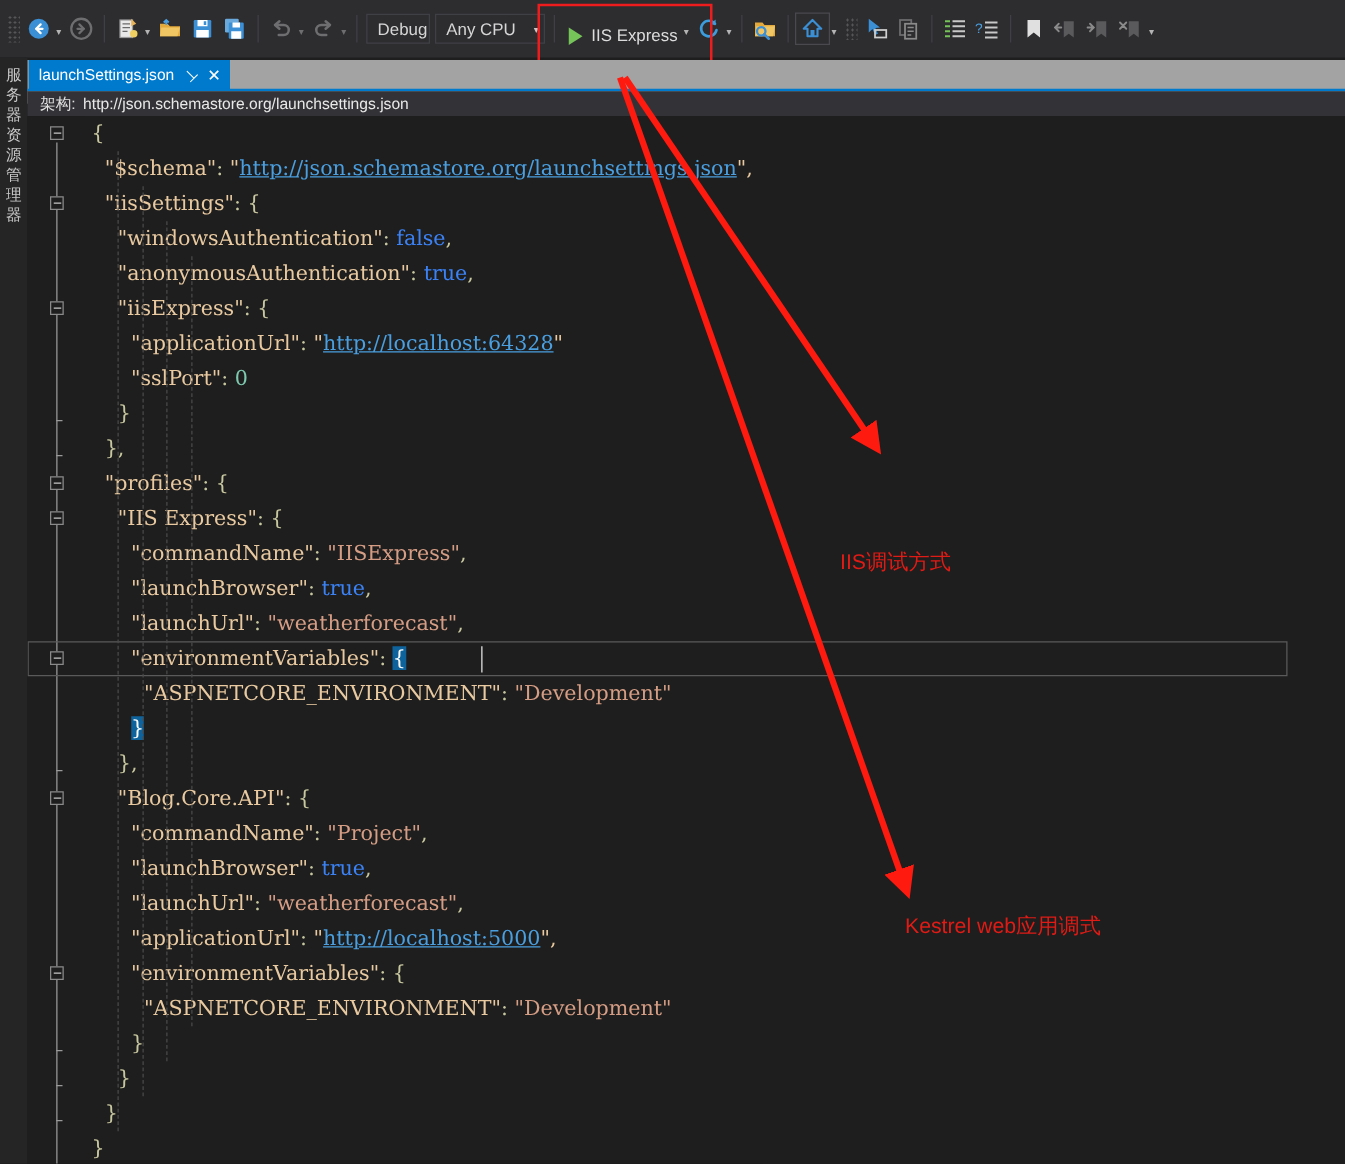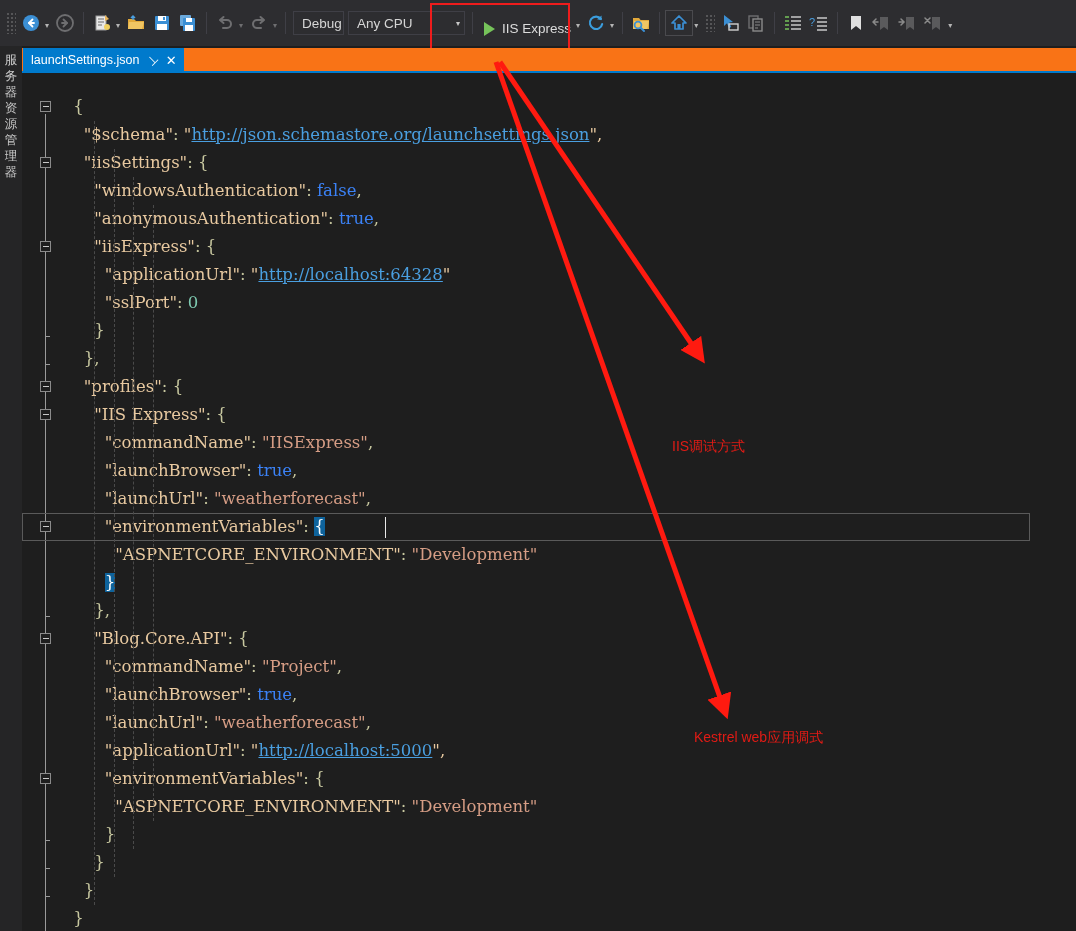--- a/index.html
+++ b/index.html
@@ -84,22 +84,22 @@
     width: 18px;
     color: #c8c8c8; font-size: 12.5px; line-height: 16px;
     text-align: center;
     letter-spacing: 0px;
   }
   .left-dock .vtxt span { display: block; }
 
   
   .tabrow {
     position: absolute; left: 22px; top: 48px;
-    width: 1054px; height: 24px;
-    background: #f97316;
+    width: 1054px; height: 35px;
+    background: #a3a3a3;
   }
   .doctab {
     position: absolute; left: 1px; top: 0;
     height: 24px; background: #007acc;
     display: flex; align-items: center; gap: 8px;
     padding: 0 7px 0 8px;
     color: #ffffff; font-size: 12.5px;
   }
   .doctab .pin { font-size: 12px; color: #ffffff; transform: rotate(45deg); display:inline-block; }
   .doctab .x { font-size: 13px; color: #ffffff; }
@@ -184,21 +184,21 @@
   .caret {
     position: absolute; width: 1px; height: 21px; background: #e8e8e8;
   }
 
   
   .anno { position: absolute; left: 0; top: 0; width: 1076px; height: 931px; pointer-events: none; }
   .anno-text {
     position: absolute;
     color: #e01b15;
     font-family: "Liberation Sans", sans-serif;
-    font-size: 14px;
+    font-size: 17px;
     white-space: nowrap;
   }
 </style>
 </head>
 <body>
 
 <div id="app">
 
   <div class="toolbar">
 
@@ -277,21 +277,21 @@
     </div>
     <div class="tb-arrow dim">▾</div>
 
     <div class="tb-sep"></div>
 
     <div class="combo" style="width:51px">
       <span class="cap">Debug</span>
       <span class="car">▾</span>
     </div>
 
-    <div class="combo" style="width:117px">
+    <div class="combo" style="width:88px">
       <span class="cap">Any CPU</span>
       <span class="car">▾</span>
     </div>
 
     <div class="tb-sep"></div>
 
     <div class="run-btn">
       <span class="play-tri"></span>
       <span class="run-label">IIS Express</span>
     </div>
@@ -408,20 +408,24 @@
 
   <div class="tabrow">
     <div class="doctab">
       <span>launchSettings.json</span>
       <span class="pin">⊣</span>
       <span class="x">✕</span>
     </div>
   </div>
   <div class="tab-underline"></div>
 
+  <div class="schemabar">
+    <span class="lbl">架构:</span>
+    <span class="val">http://json.schemastore.org/launchsettings.json</span>
+  </div>
 
   <div class="editor">
     <div class="gutter">
       <div class="foldcol" id="foldcol">
           <div class="fold-vline" style="left: 5px; top: 21px; height: 818px;"></div>
           <div class="fold-box" style="left: 0px; top: 8px;"></div>
           <div class="fold-box" style="left: 0px; top: 64px;"></div>
           <div class="fold-box" style="left: 0px; top: 148px;"></div>
           <div class="fold-box" style="left: 0px; top: 288px;"></div>
           <div class="fold-box" style="left: 0px; top: 316px;"></div>
@@ -444,16 +448,16 @@
       <marker id="ah" markerWidth="5" markerHeight="5" refX="2.2" refY="2.5" orient="auto">
         <path d="M0,0 L5,2.5 L0,5 z" fill="#ff1a10"></path>
       </marker>
     </defs>
     <line x1="500" y1="62" x2="697" y2="352" stroke="#ff1a10" stroke-width="5" marker-end="url(#ah)"></line>
     <line x1="496" y1="62" x2="723" y2="706" stroke="#ff1a10" stroke-width="5" marker-end="url(#ah)"></line>
   </svg>
 
   <div class="anno" id="annolayer">
       <div class="anno-text" style="left: 672px; top: 438px; color: rgb(224, 27, 21);">IIS调试方式</div>
-      <div class="anno-text" style="left: 694px; top: 729px; color: rgb(224, 27, 21);">Kestrel web应用调式</div>
+      <div class="anno-text" style="left: 724px; top: 729px; color: rgb(224, 27, 21);">Kestrel web应用调式</div>
     </div>
 
 </div>
 
 </body></html>

